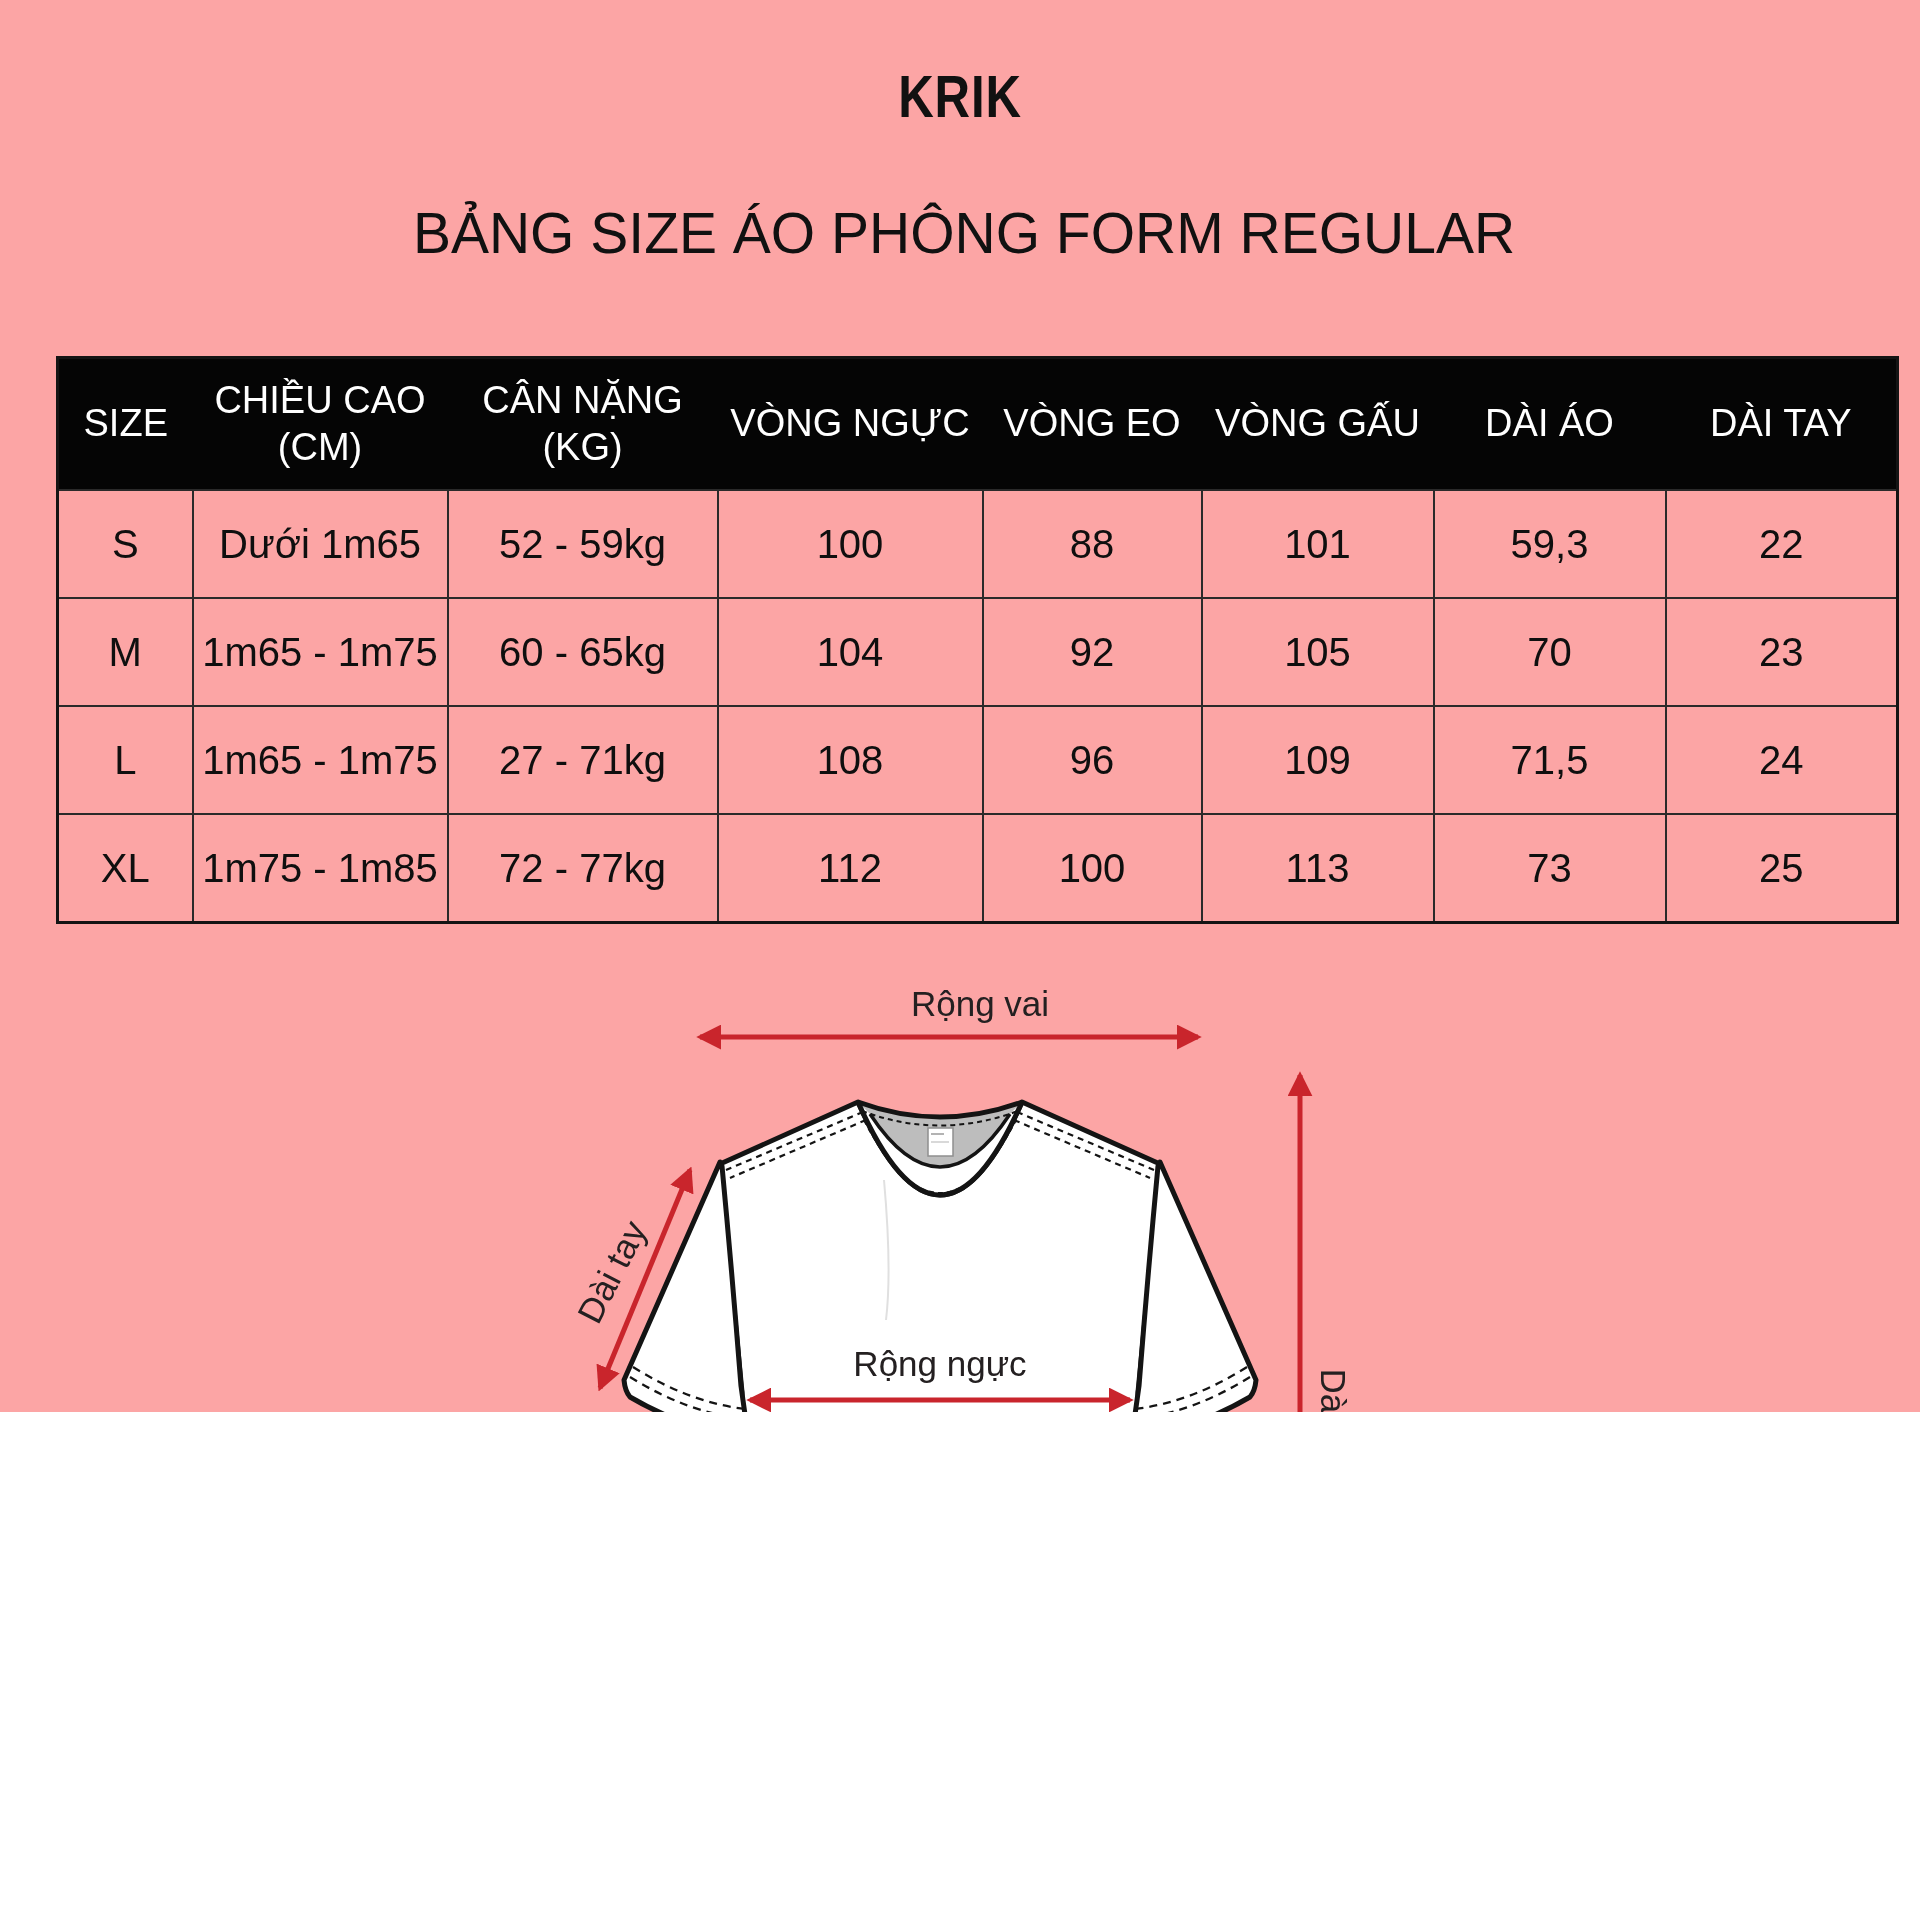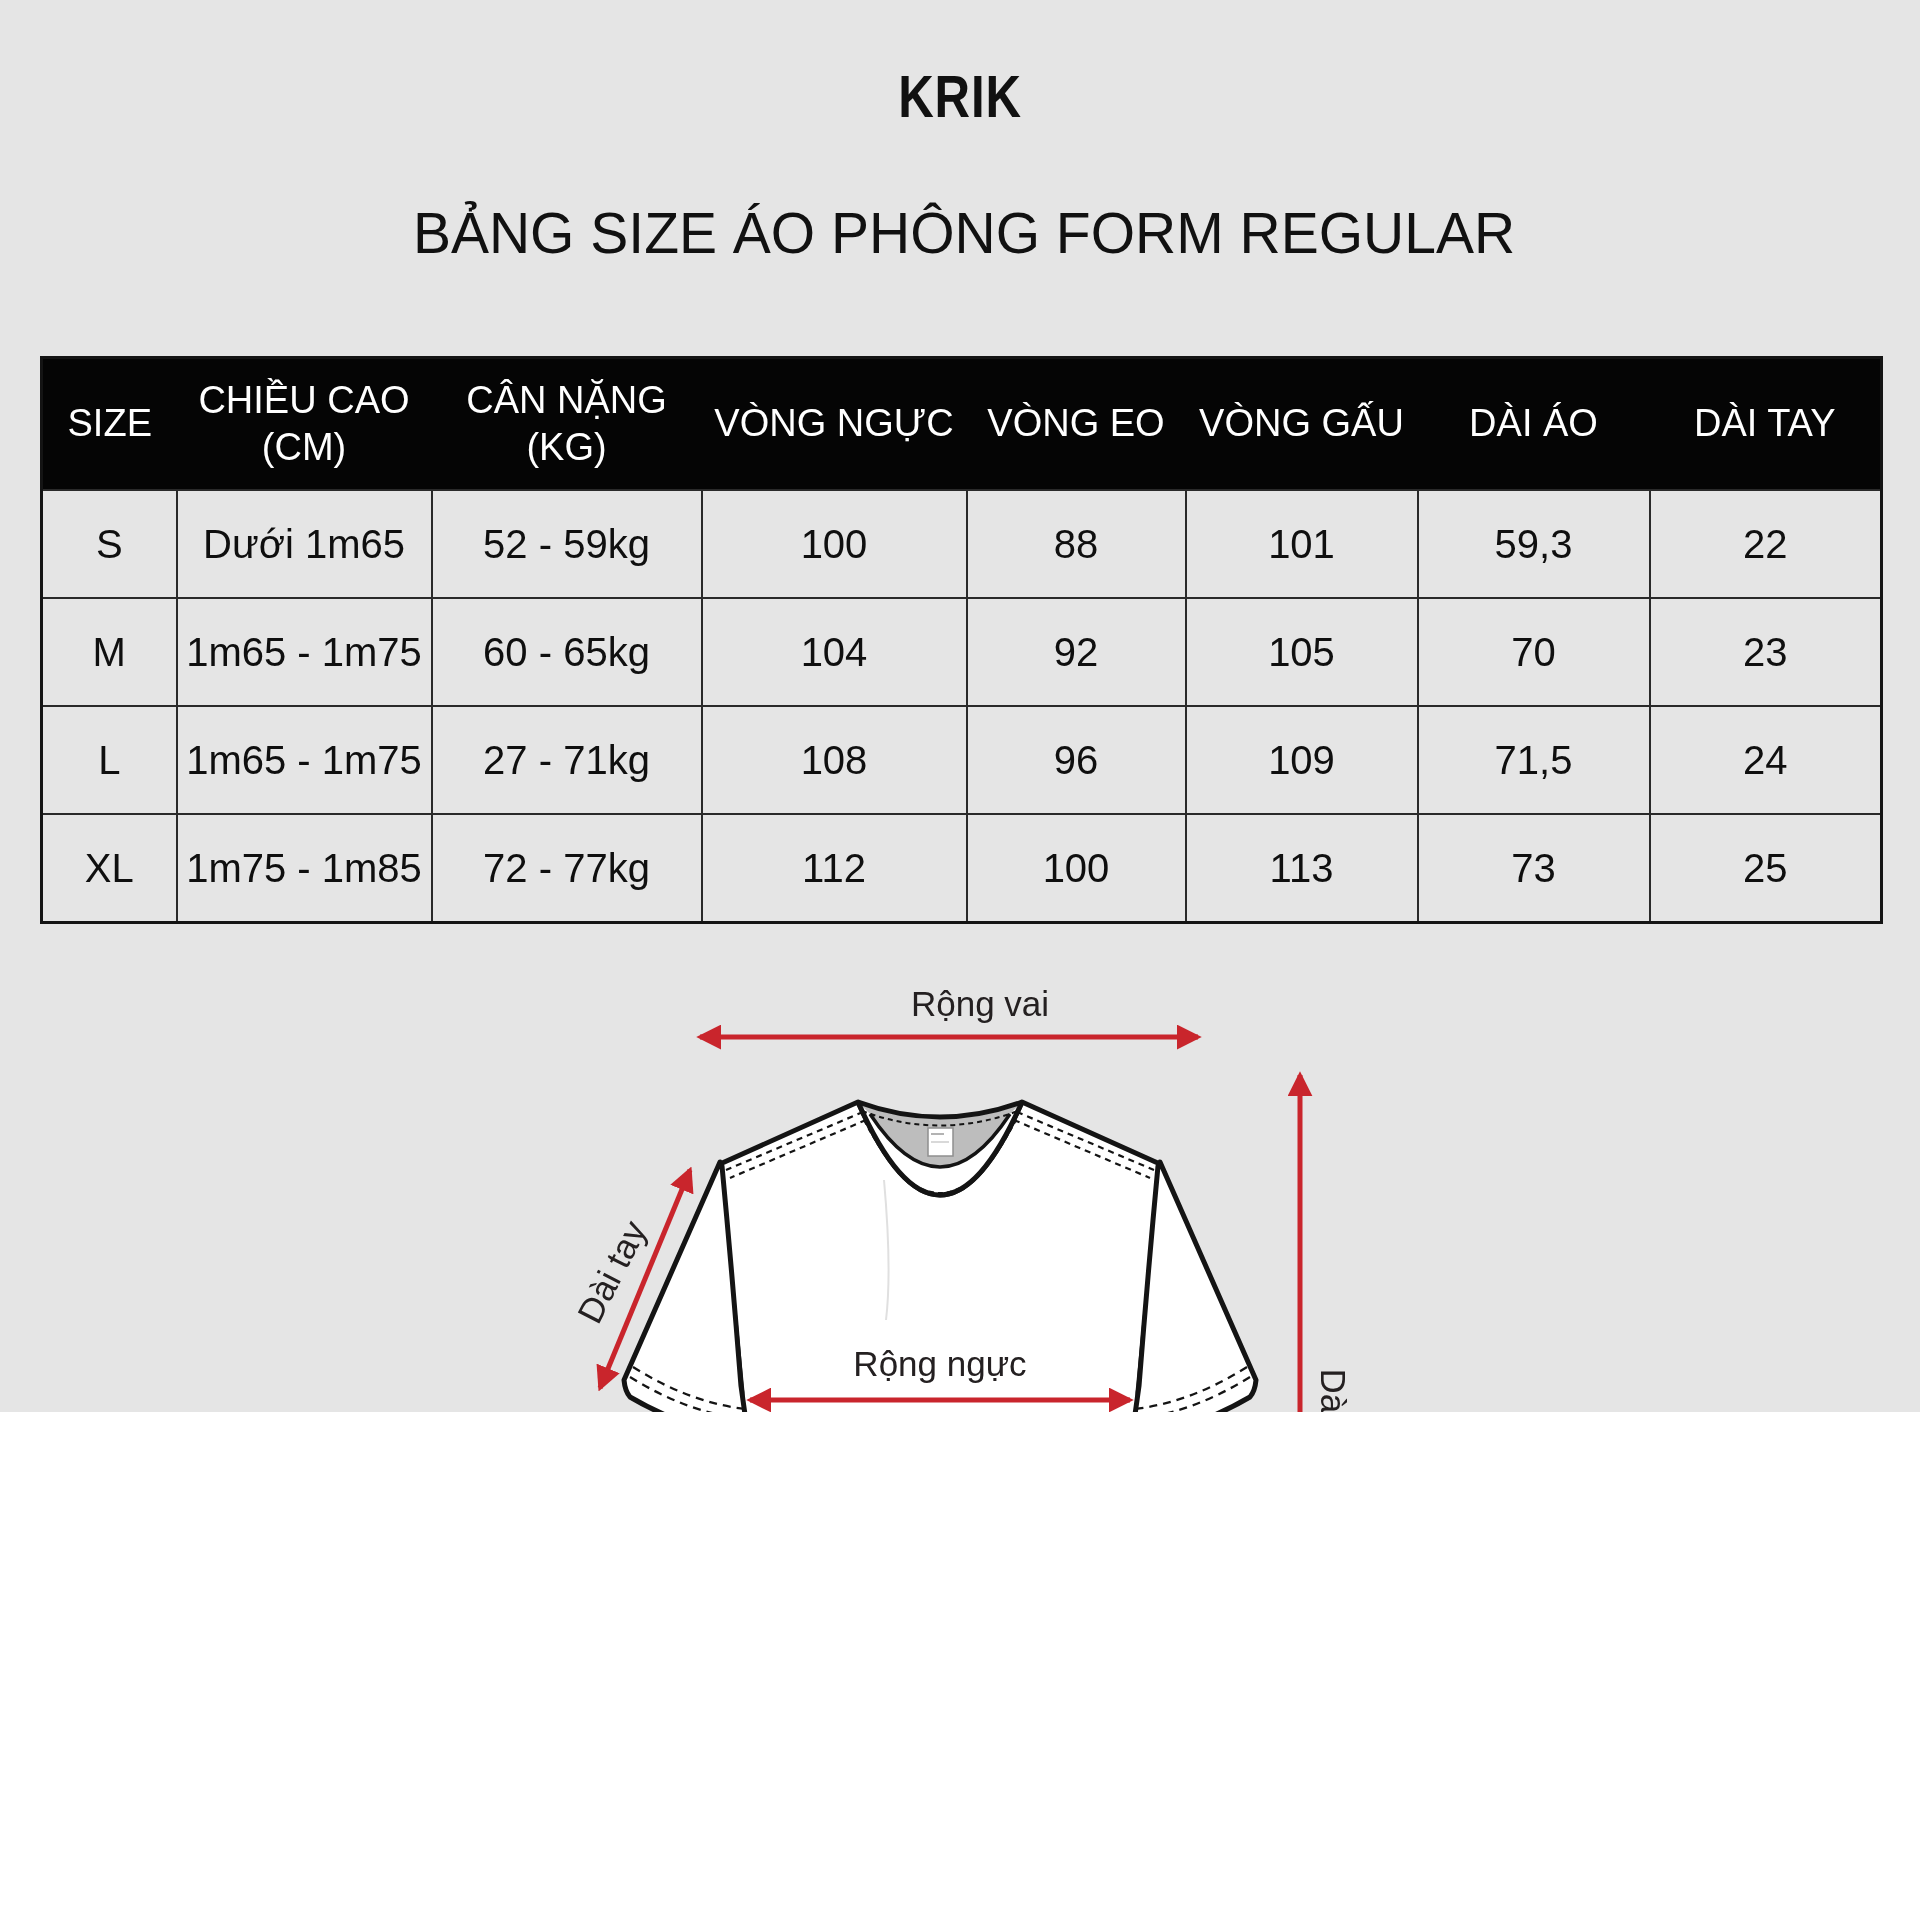--- a/index.html
+++ b/index.html
@@ -1,22 +1,22 @@
 <!DOCTYPE html>
 <html><head>
 <meta charset="utf-8">
 <style>
   html,body{margin:0;padding:0;background:#ffffff;}
-  .page{position:relative;width:1920px;height:1412px;background:#e5e5e5;overflow:hidden;
+  .page{position:relative;width:1920px;height:1412px;background:#fca5a5;overflow:hidden;
         font-family:"Liberation Sans","DejaVu Sans",sans-serif;color:#111;}
   .logo{position:absolute;top:62px;left:0;width:100%;text-align:center;
         font-size:60px;font-weight:700;letter-spacing:1px;transform:scaleX(.82);}
   .title{position:absolute;top:196px;left:0;width:100%;text-align:center;
          font-size:57px;font-weight:400;margin:4px;white-space:nowrap;}
-  .size-table{position:absolute;left:40px;top:356px;width:1840px;
+  .size-table{position:absolute;left:56px;top:356px;width:1840px;
               border-collapse:collapse;table-layout:fixed;border:3px solid #141414;}
   .size-table thead th{background:#050505;color:#ffffff;font-weight:400;font-size:38px;
                        height:130px;vertical-align:middle;padding:0;line-height:1.25;}
   .size-table tbody td{border:2px solid #2a2a2a;text-align:center;font-size:40px;
                        height:106px;vertical-align:middle;padding:0;color:#0f0f0f;}
   .h,.sub{display:block;text-align:center;}
   .sub:empty{display:none;}
   .diagram{position:absolute;left:0;top:980px;width:1920px;height:940px;}
   .diagram svg{position:absolute;left:0;top:0;}
   .dlabel{position:absolute;font-size:35px;color:#242021;text-align:center;white-space:nowrap;}

